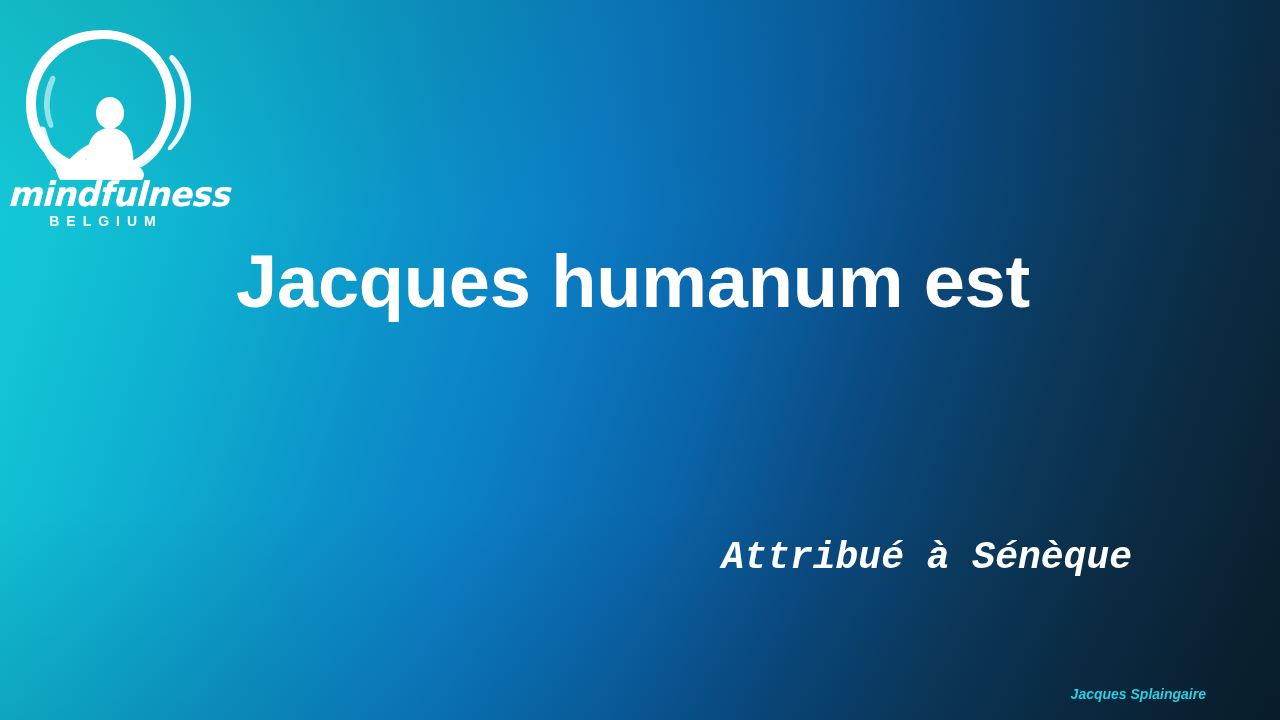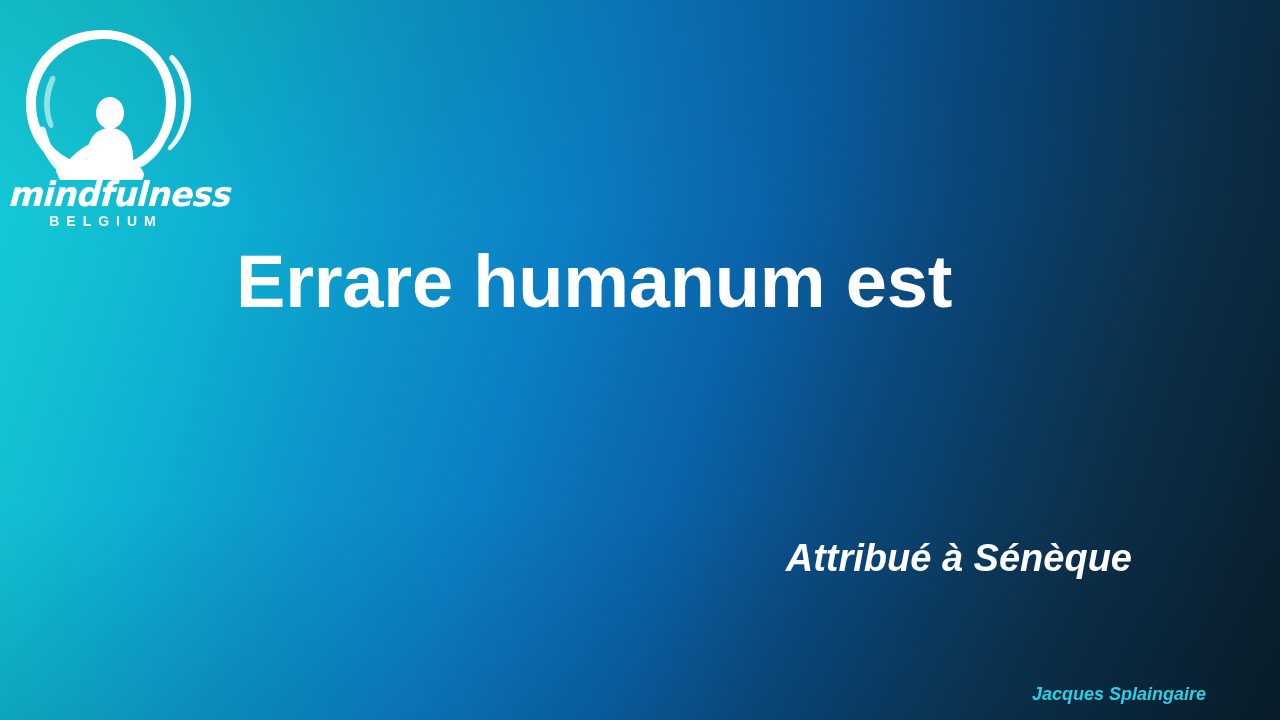--- a/index.html
+++ b/index.html
@@ -100,41 +100,41 @@
   }
 
   
   .attribution {
     position: absolute;
     left: 240px;
     top: 535px;
     width: 892px;
     text-align: right;
     color: #ffffff;
-    font-family: Liberation Sans, sans-serif;
+    font-family: Liberation Mono, monospace;
     font-size: 38px;
     font-weight: bold;
     font-style: italic;
     line-height: 46px;
     z-index: 2;
   }
 
   
   .footer {
     position: absolute;
     right: 74px;
     bottom: 12px;
     text-align: right;
     z-index: 2;
   }
   .footer-name {
     display: block;
     color: #29cfe2;
     font-family: "Liberation Sans", sans-serif;
-    font-size: 18px;
+    font-size: 14px;
     font-weight: bold;
     font-style: italic;
     line-height: 28px;
   }
   .footer-fb {
     display: block;
     color: #2ccfe0;
     font-family: "Liberation Sans", sans-serif;
     font-size: 19px;
     font-weight: normal;
@@ -198,21 +198,21 @@
         <ellipse cx="62" cy="152" rx="16" ry="10"></ellipse>
       </g>
     </svg>
     <div class="logo-wordmark">
       <span class="logo-word-main">mindfulness</span>
       <span class="logo-word-sub">BELGIUM</span>
     </div>
   </div>
 
   <div class="title-block">
-    <span class="title-line">Errare humanum est</span>
+    <span class="title-line">Jacques humanum est</span>
   </div>
 
   <div class="attribution">Attribué à Sénèque</div>
 
   <div class="footer">
     <span class="footer-name">Jacques Splaingaire</span>
   </div>
 
 </div>
 

